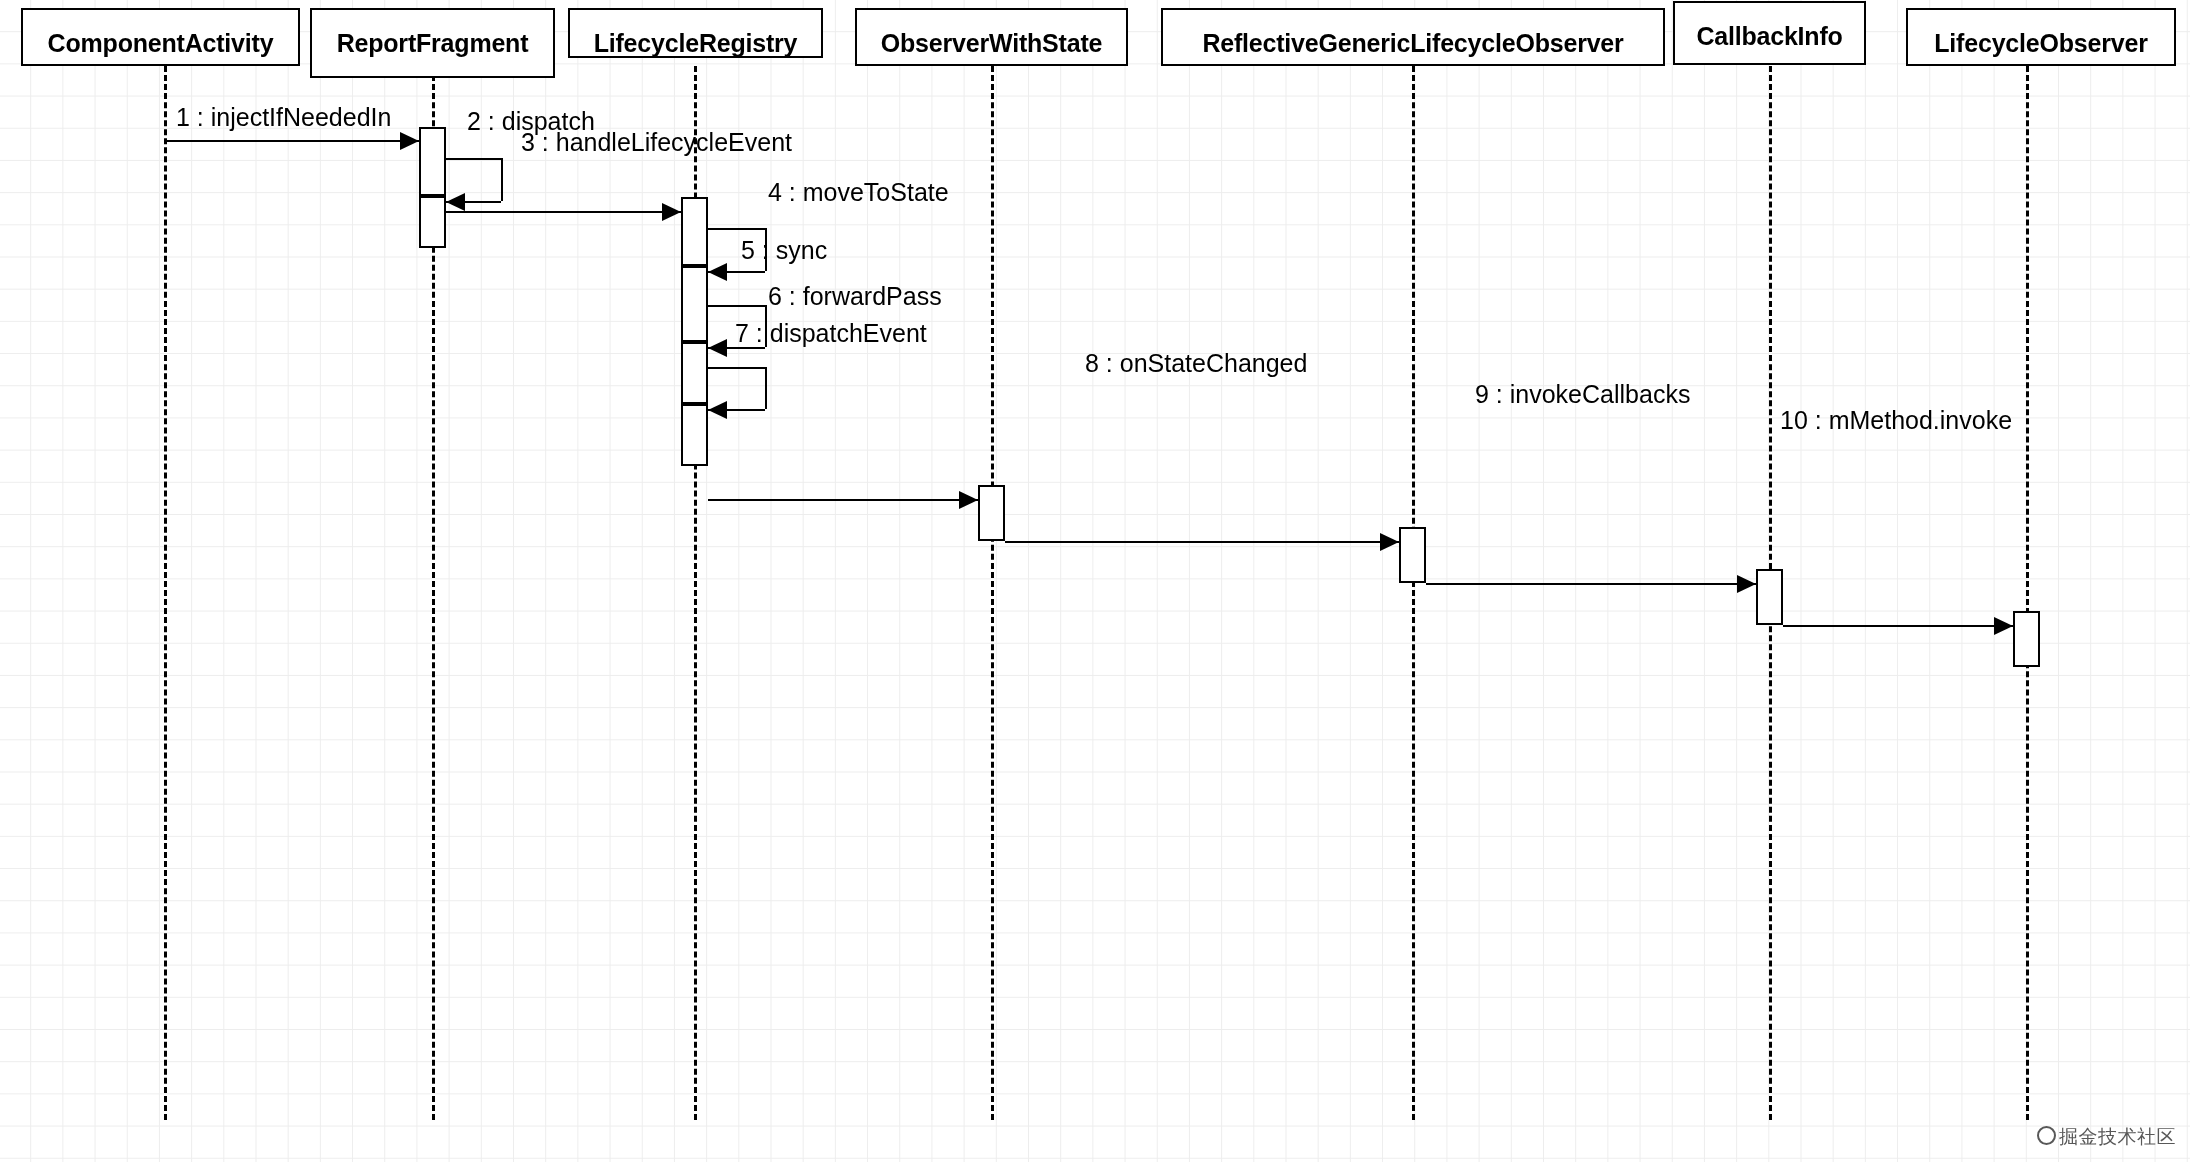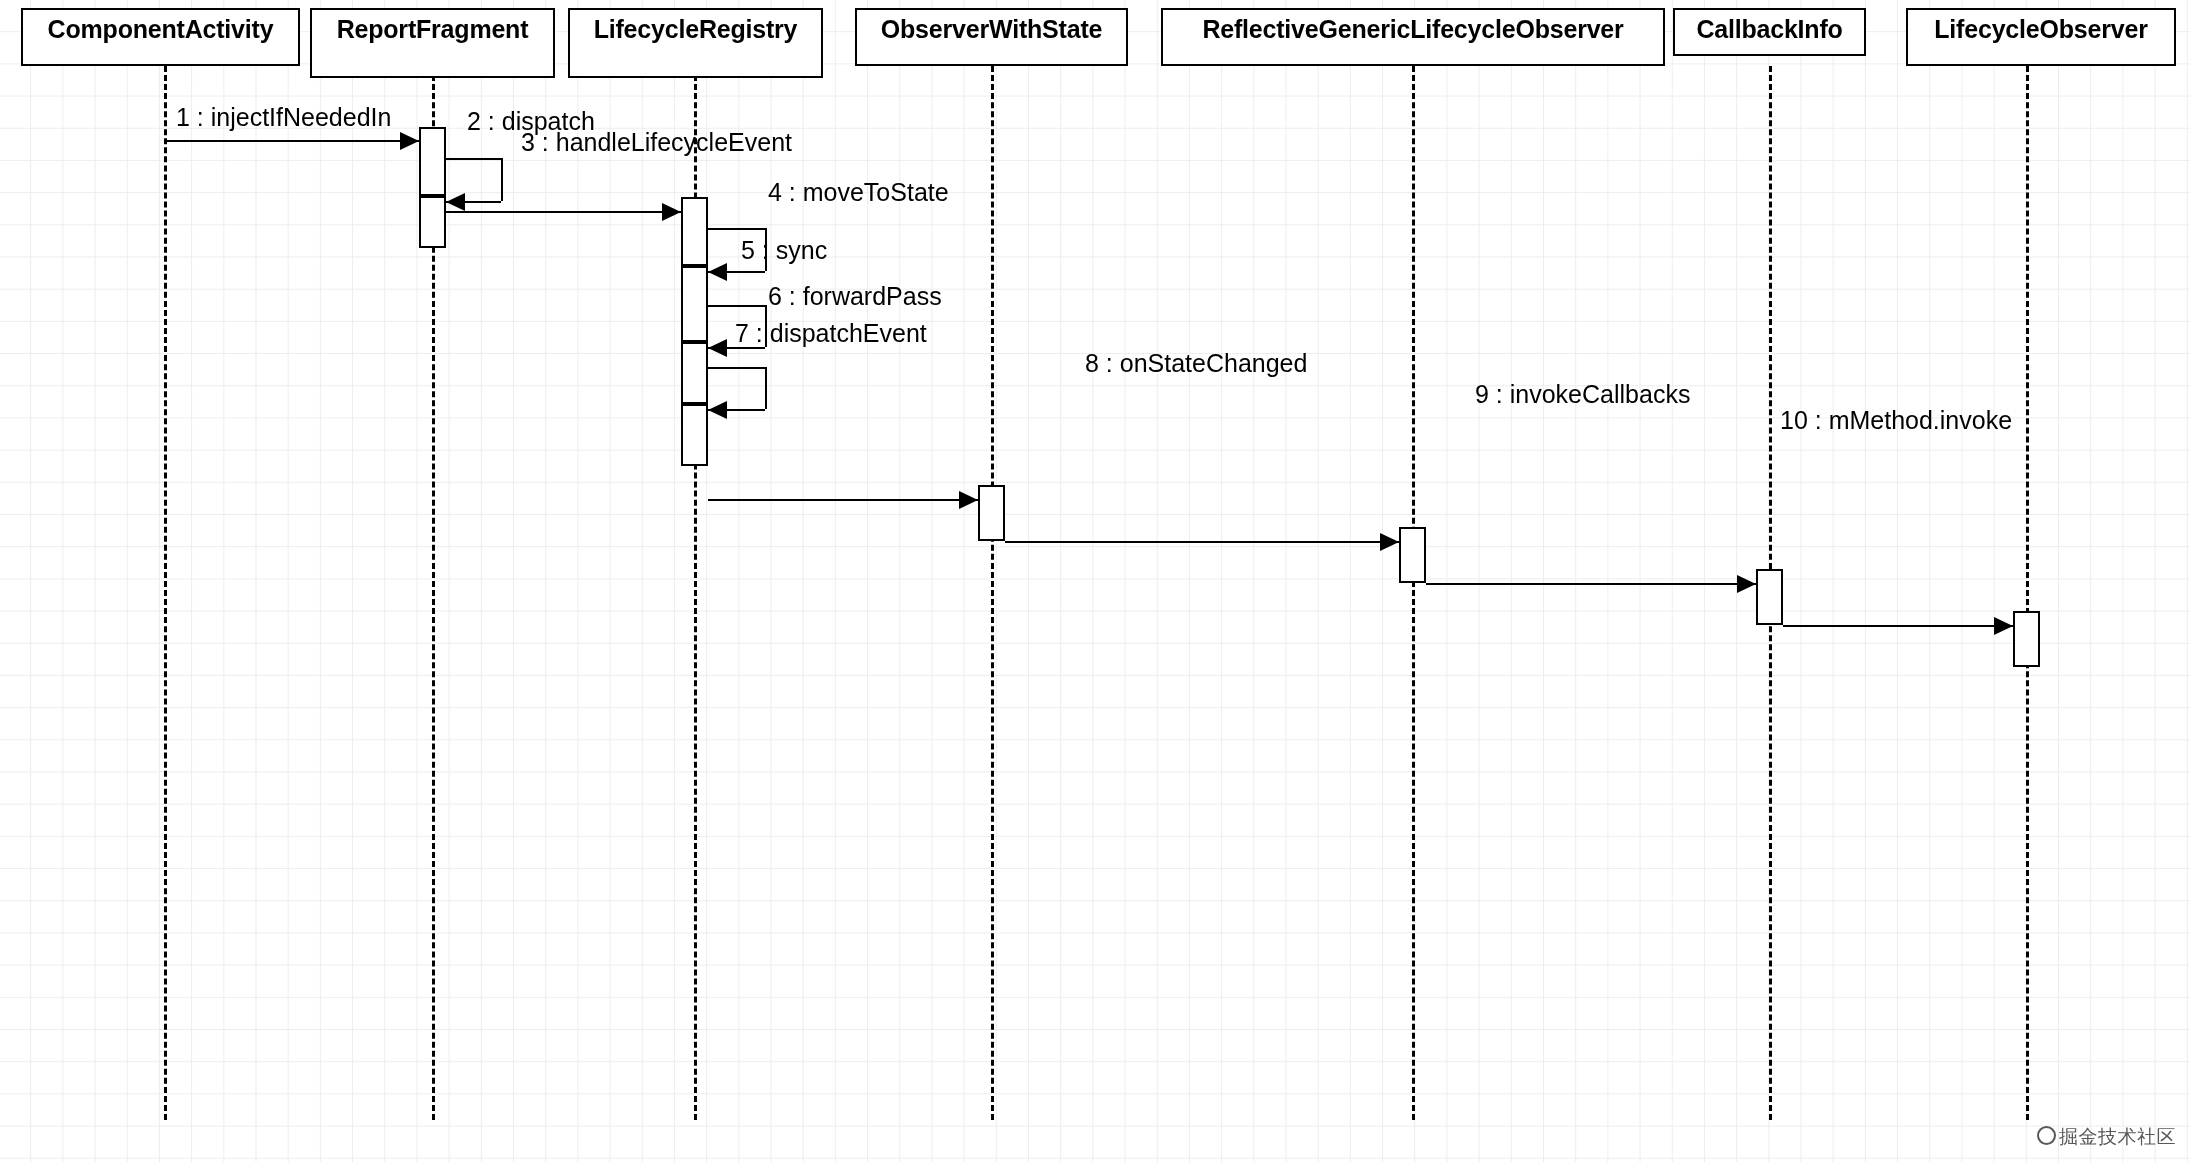--- a/index.html
+++ b/index.html
@@ -32,21 +32,21 @@
     border: 2.5px solid #000000;
     display: flex;
     justify-content: center;
     align-items: flex-start;
   }
   .participant .pname {
     font-weight: bold;
     font-size: 25px;
     line-height: 1.05;
     color: #000000;
-    padding-top: 6px;
+    padding-top: 20px;
     white-space: nowrap;
     letter-spacing: -0.2px;
   }
 
   
   .lifeline {
     position: absolute;
     width: 0;
     border-left: 3.5px dashed #000000;
   }
@@ -190,30 +190,30 @@
       <div class="msg-label" style="left: 1780px; top: 408px;">10 : mMethod.invoke</div>
     </div>
 
   <div id="participants-layer">
       <div class="participant" style="left: 21px; top: 8px; width: 279px; height: 58px;">
         <div class="pname">ComponentActivity</div>
       </div>
       <div class="participant" style="left: 310px; top: 8px; width: 245px; height: 70px;">
         <div class="pname">ReportFragment</div>
       </div>
-      <div class="participant" style="left: 568px; top: 8px; width: 255px; height: 70px;">
+      <div class="participant" style="left: 568px; top: 8px; width: 255px; height: 50px;">
         <div class="pname">LifecycleRegistry</div>
       </div>
       <div class="participant" style="left: 855px; top: 8px; width: 273px; height: 58px;">
         <div class="pname">ObserverWithState</div>
       </div>
       <div class="participant" style="left: 1161px; top: 8px; width: 504px; height: 58px;">
         <div class="pname">ReflectiveGenericLifecycleObserver</div>
       </div>
-      <div class="participant" style="left: 1673px; top: 8px; width: 193px; height: 48px; text-align: right;">
+      <div class="participant" style="left: 1673px; top: 1px; width: 193px; height: 64px; text-align: right;">
         <div class="pname">CallbackInfo</div>
       </div>
       <div class="participant" style="left: 1906px; top: 8px; width: 270px; height: 58px;">
         <div class="pname">LifecycleObserver</div>
       </div>
     </div>
 
   <div id="watermark">
     <span class="wm-logo"></span><span>掘金技术社区</span>
   </div>

